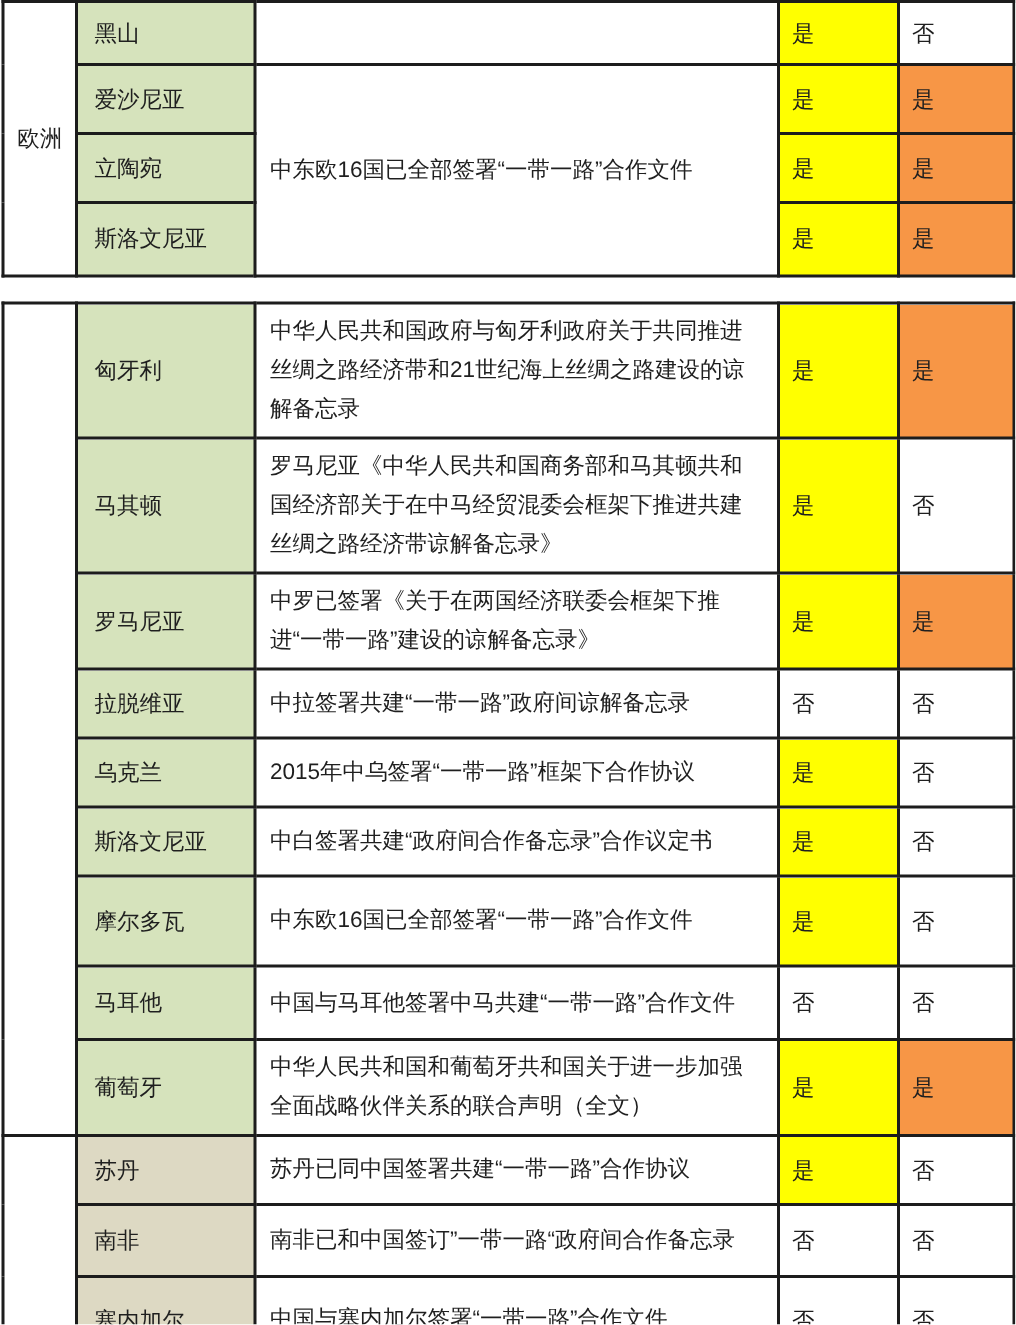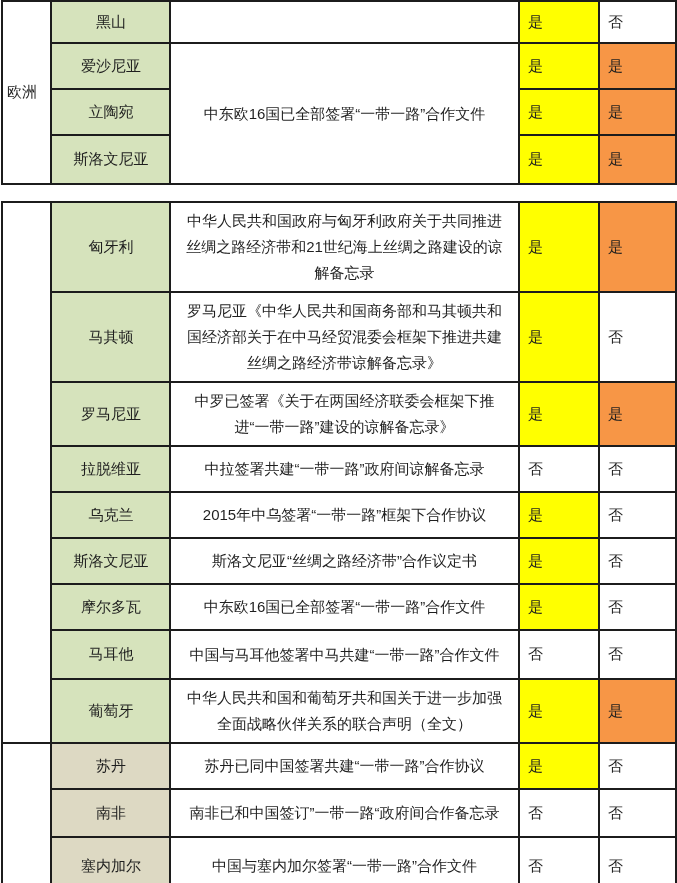--- a/index.html
+++ b/index.html
@@ -13,23 +13,23 @@
   }
   .t1{top:0;}
   .t2{top:201px;}
   td{
     border:2px solid #1c1c1c;
     font-size:15px;
     vertical-align:middle;
     overflow:hidden;
     word-break:break-all;
   }
-  td.region{padding:0 4px;text-align:left;background:#fff;}
-  td.country{padding:2px 10px 2px 11px;text-align:center;}
-  td.desc{padding:5px 9px;line-height:26px;text-align:center;}
+  td.region{padding:0 4px;text-align:center;background:#fff;}
+  td.country{padding:2px 10px 2px 11px;}
+  td.desc{padding:5px 9px;line-height:26px;text-align:left;}
   td.flag{padding:2px 0 2px 8px;}
   .bg-green{background:#D6E3BC;}
   .bg-tan{background:#DDD9C3;font-family:Liberation Mono, monospace;}
   .bg-yellow{background:#FFFF00;}
   .bg-orange{background:#F79646;}
 </style>
 </head>
 <body>
 
 <div class="screen">
@@ -104,25 +104,25 @@
       <td class="flag">否</td>
     </tr>
     <tr style="height:46px">
       <td class="country bg-green">乌克兰</td>
       <td class="desc">2015年中乌签署“一带一路”框架下合作协议</td>
       <td class="flag bg-yellow">是</td>
       <td class="flag">否</td>
     </tr>
     <tr style="height:46px">
       <td class="country bg-green">斯洛文尼亚</td>
-      <td class="desc">斯洛文尼亚“丝绸之路经济带”合作议定书</td>
+      <td class="desc">中白签署共建“政府间合作备忘录”合作议定书</td>
       <td class="flag bg-yellow">是</td>
       <td class="flag">否</td>
     </tr>
-    <tr style="height:46px">
+    <tr style="height:60px">
       <td class="country bg-green">摩尔多瓦</td>
       <td class="desc">中东欧16国已全部签署“一带一路”合作文件</td>
       <td class="flag bg-yellow">是</td>
       <td class="flag">否</td>
     </tr>
     <tr style="height:49px">
       <td class="country bg-green">马耳他</td>
       <td class="desc">中国与马耳他签署中马共建“一带一路”合作文件</td>
       <td class="flag">否</td>
       <td class="flag">否</td>

